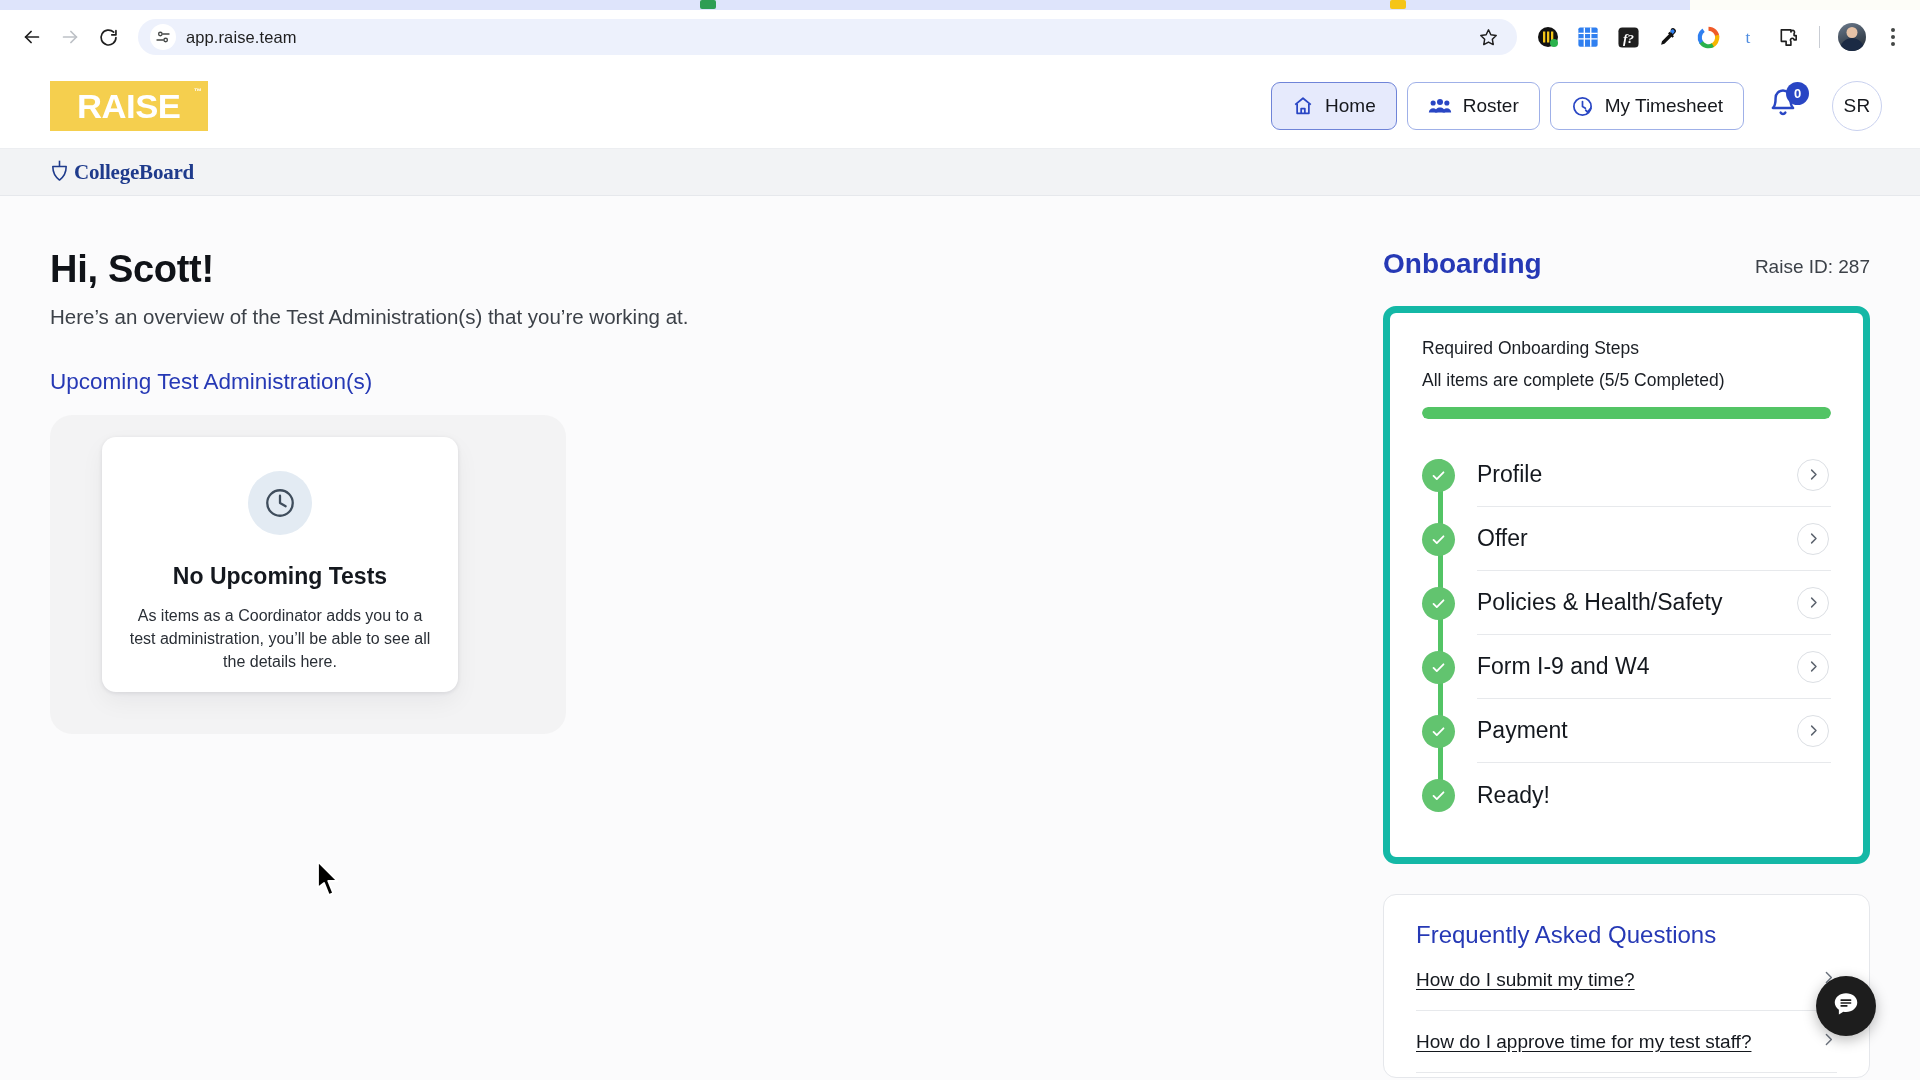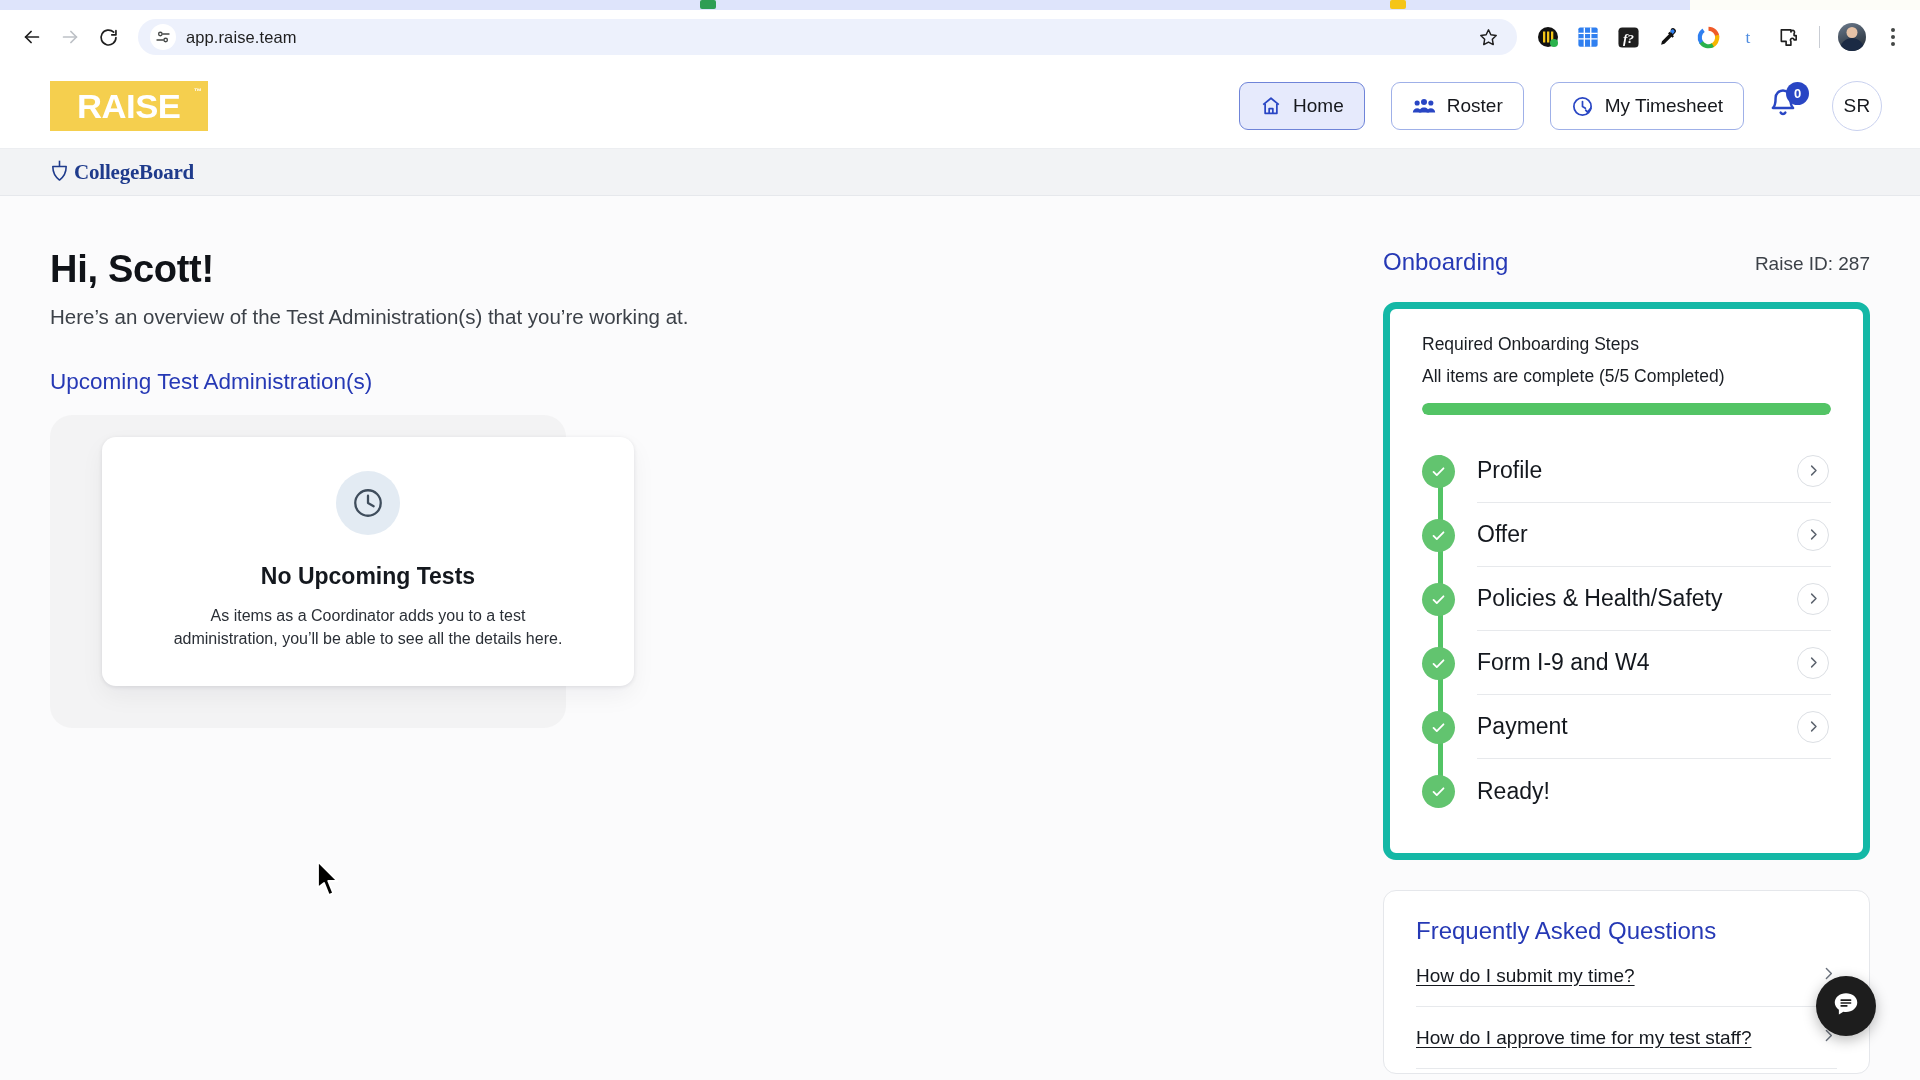--- a/index.html
+++ b/index.html
@@ -112,21 +112,21 @@
     font-size: 34px; font-weight: 800; color: #ffffff;
     letter-spacing: -0.5px; line-height: 1;
     font-family: "Liberation Sans", sans-serif;
     transform: scaleX(1.02);
   }
   .logo-tm {
     position: absolute; right: 6px; top: 6px;
     font-size: 8px; color: #ffffff; font-weight: 700;
   }
   .header-spacer { flex: 1 1 auto; }
-  .header-nav { display: flex; align-items: center; gap: 26px; }
+  .header-nav { display: flex; align-items: center; gap: 10px; }
   .navbtn {
     height: 48px;
     border: 1.6px solid #9fb0e8;
     border-radius: 9px;
     background: #ffffff;
     display: flex; align-items: center; gap: 11px;
     padding: 0 20px;
     font-size: 19px;
     color: #16181d;
     white-space: nowrap;
@@ -191,40 +191,40 @@
     margin-top: 20px;
     width: 516px;
     background: #f3f3f4;
     border-radius: 22px;
     padding: 22px 30px 42px 52px;
   }
   .empty-card {
     background: #ffffff;
     border-radius: 14px;
     box-shadow: 0 1px 4px rgba(16,24,40,.10), 0 10px 24px rgba(16,24,40,.05);
-    padding: 34px 26px 36px;
+    padding: 34px 26px 18px;
     text-align: center;
-    width: 532px;
+    width: 356px;
   }
   .empty-icon {
     width: 64px; height: 64px; border-radius: 50%;
     background: #e3ebf3;
     margin: 0 auto 28px;
     display: flex; align-items: center; justify-content: center;
   }
   .empty-title { font-size: 23px; font-weight: 600; color: #14181e; }
   .empty-desc {
     margin-top: 14px;
     font-size: 16px; color: #2a2f36; line-height: 1.45;
     max-width: 400px; margin-left: auto; margin-right: auto;
   }
 
   
   .right-head { display: flex; align-items: baseline; justify-content: space-between; }
-  .right-title { font-size: 24px; color: #2639b5; font-weight: 400; cursor: pointer; }
+  .right-title { font-size: 28px; color: #2639b5; font-weight: 700; cursor: pointer; }
   .right-meta { font-size: 19px; color: #3c4148; }
 
   .panel {
     margin-top: 26px;
     background: #ffffff;
     border: 7px solid #14b8a6;
     border-radius: 13px;
     padding: 25px 32px 30px;
   }
   .panel-line1 { font-size: 17.5px; color: #1a1e24; }

